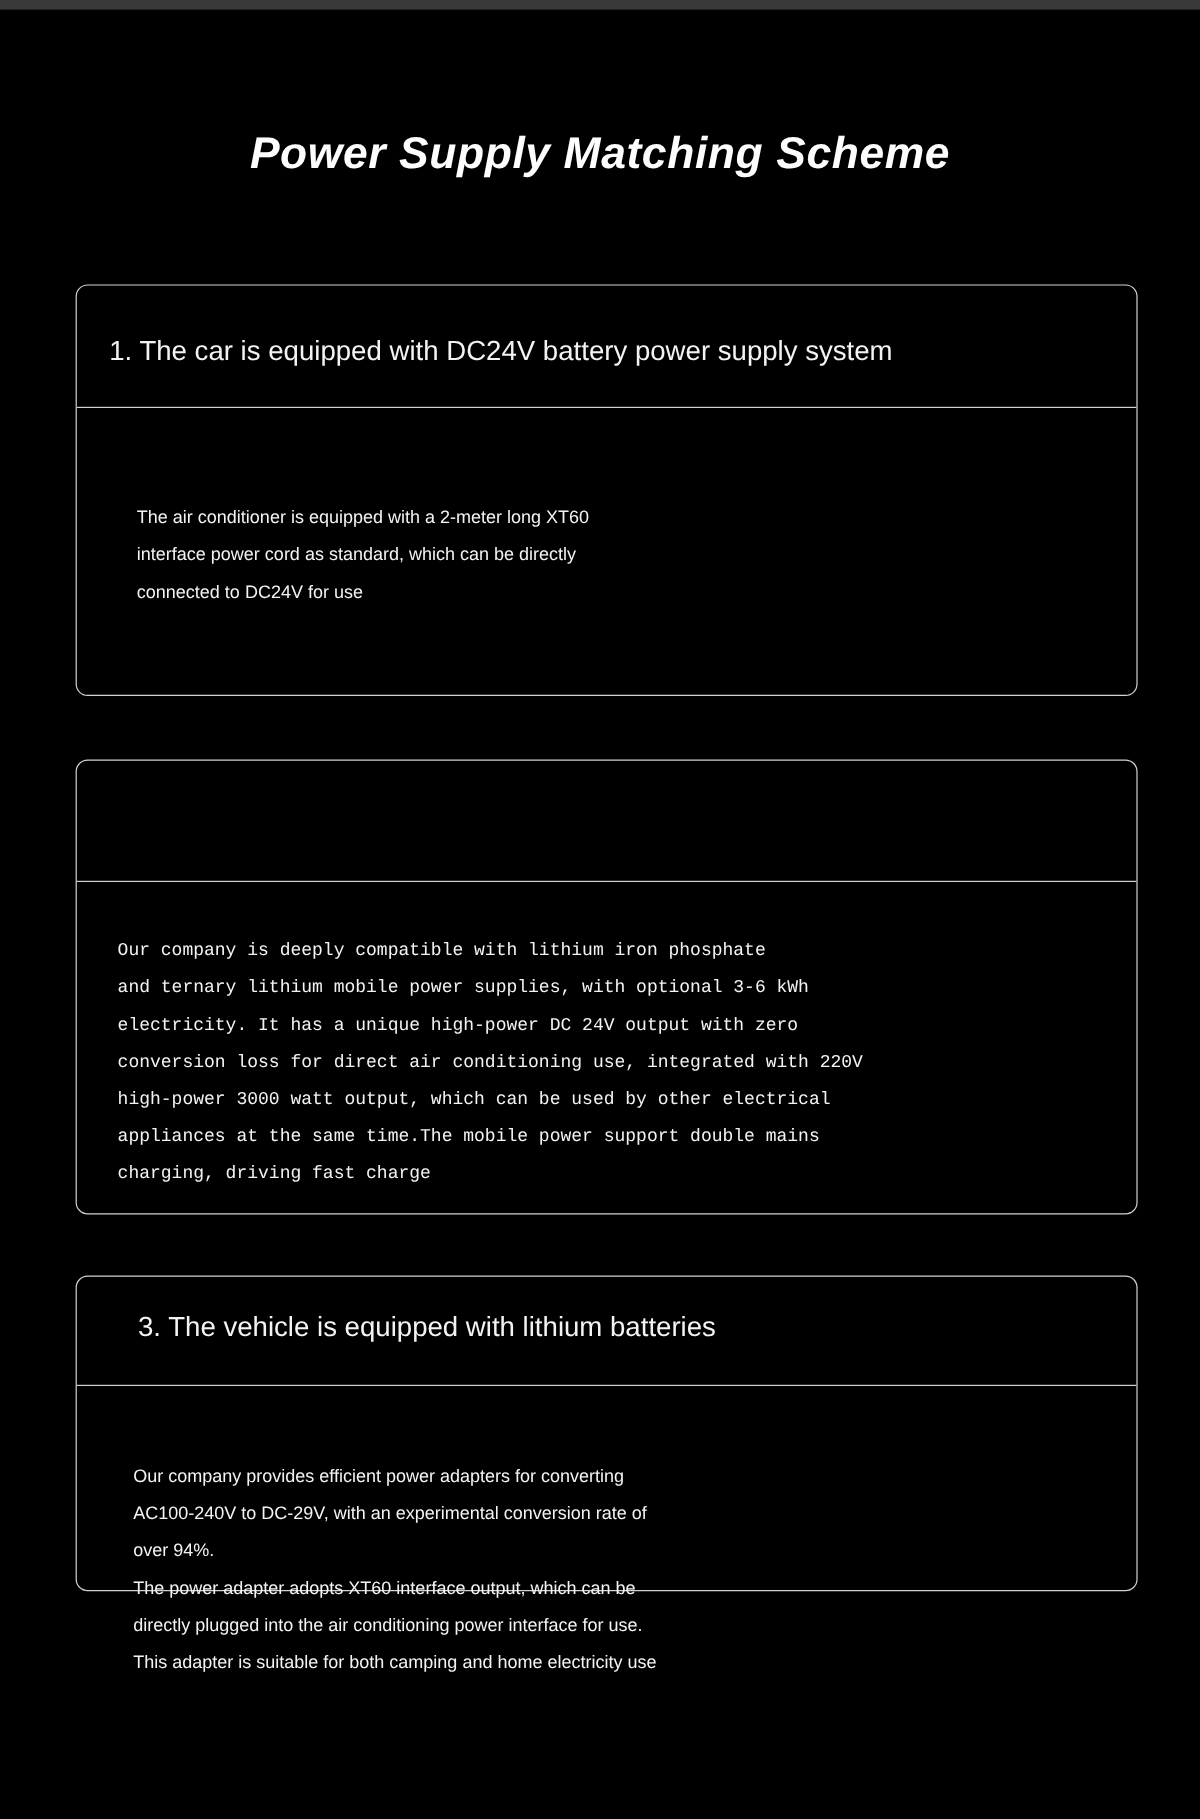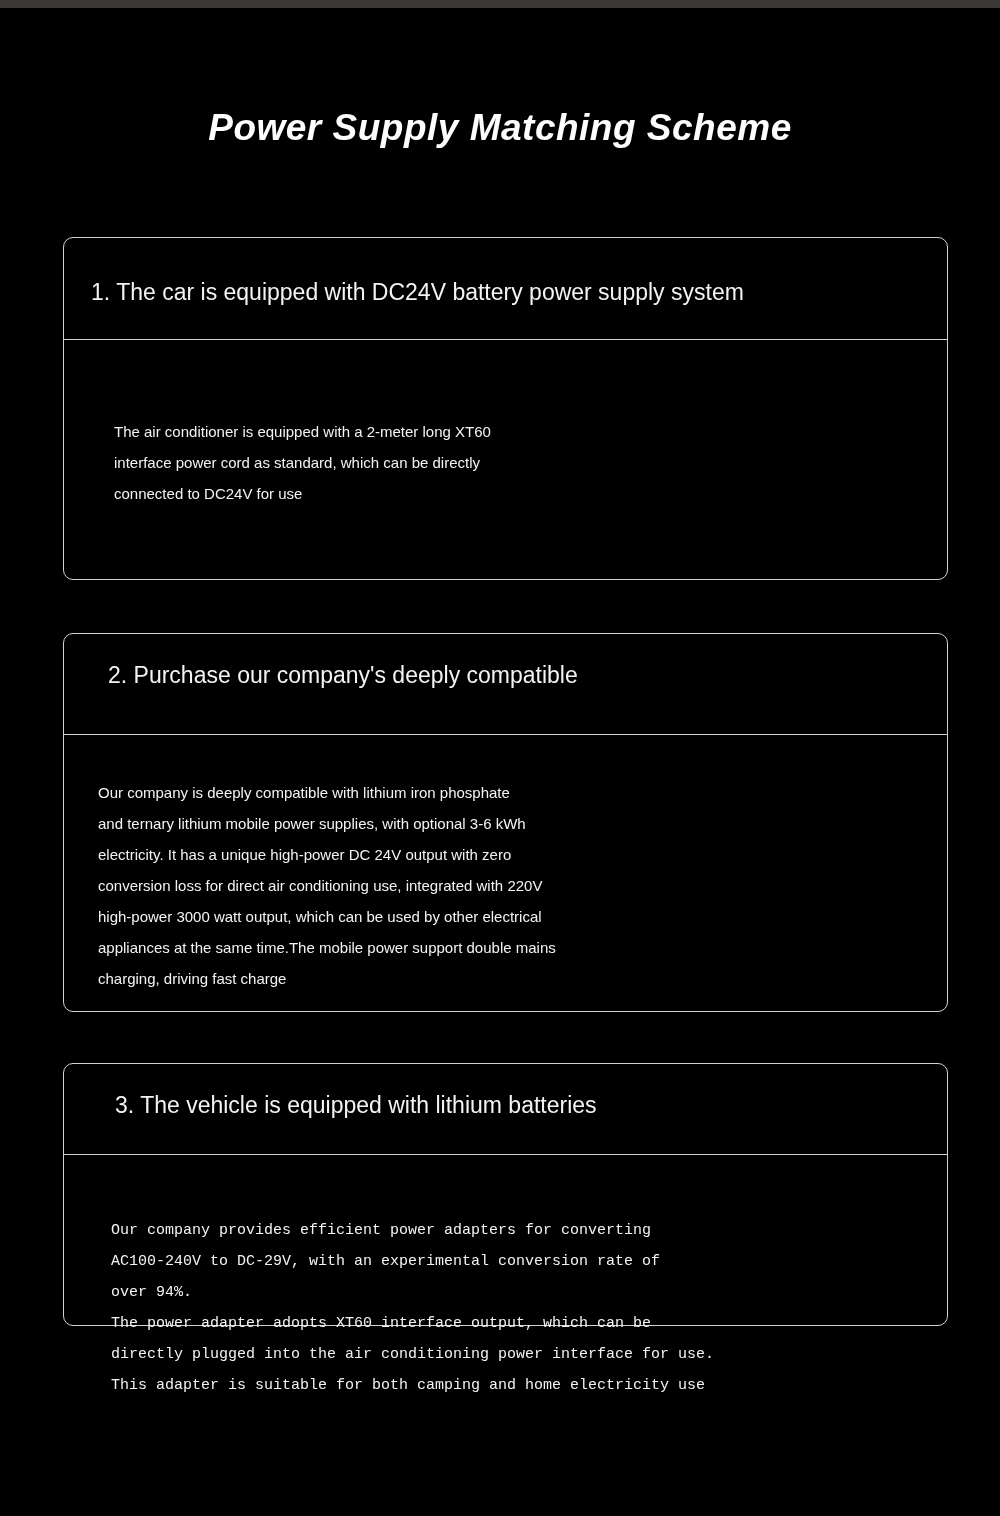--- a/index.html
+++ b/index.html
@@ -64,27 +64,27 @@
 
   
   .card1 { top: 237px; height: 343px; }
   .card1 .card-head { height: 102px; padding: 39px 18px 0 27px; }
   .card1 .card-body { padding: 76px 18px 0 50px; }
 
   
   .card2 { top: 633px; height: 379px; }
   .card2 .card-head { height: 101px; padding: 26px 18px 0 44px; }
   .card2 .head-line.second { padding-left: 24px; }
-  .card2 .card-body { padding: 42px 14px 0 34px; }
+  .card2 .card-body { padding: 42px 14px 0 34px; font-family: Liberation Mono, monospace; }
 
   
   .card3 { top: 1063px; height: 263px; }
   .card3 .card-head { height: 91px; padding: 26px 18px 0 51px; }
   .card3 .head-line.second { padding-left: 31px; }
-  .card3 .card-body { padding: 60px 14px 0 47px; font-family: Liberation Mono, monospace; }
+  .card3 .card-body { padding: 60px 14px 0 47px; }
 </style>
 </head>
 <body>
 
 <div class="canvas">
 
   <div class="top-strip"></div>
 
   <h1 class="title">Power Supply Matching Scheme</h1>
 
@@ -92,21 +92,20 @@
     <header class="card-head">
       <div class="head-line">1. The car is equipped with DC24V battery power supply system</div>
     </header>
     <div class="card-body">The air conditioner is equipped with a 2-meter long XT60
 interface power cord as standard, which can be directly
 connected to DC24V for use</div>
   </section>
 
   <section class="card card2">
     <header class="card-head">
-      <div class="head-line">2. Purchase our company's deeply compatible</div>
     </header>
     <div class="card-body">Our company is deeply compatible with lithium iron phosphate
 and ternary lithium mobile power supplies, with optional 3-6 kWh
 electricity. It has a unique high-power DC 24V output with zero
 conversion loss for direct air conditioning use, integrated with 220V
 high-power 3000 watt output, which can be used by other electrical
 appliances at the same time.The  mobile power support double mains
 charging, driving fast charge</div>
   </section>
 

